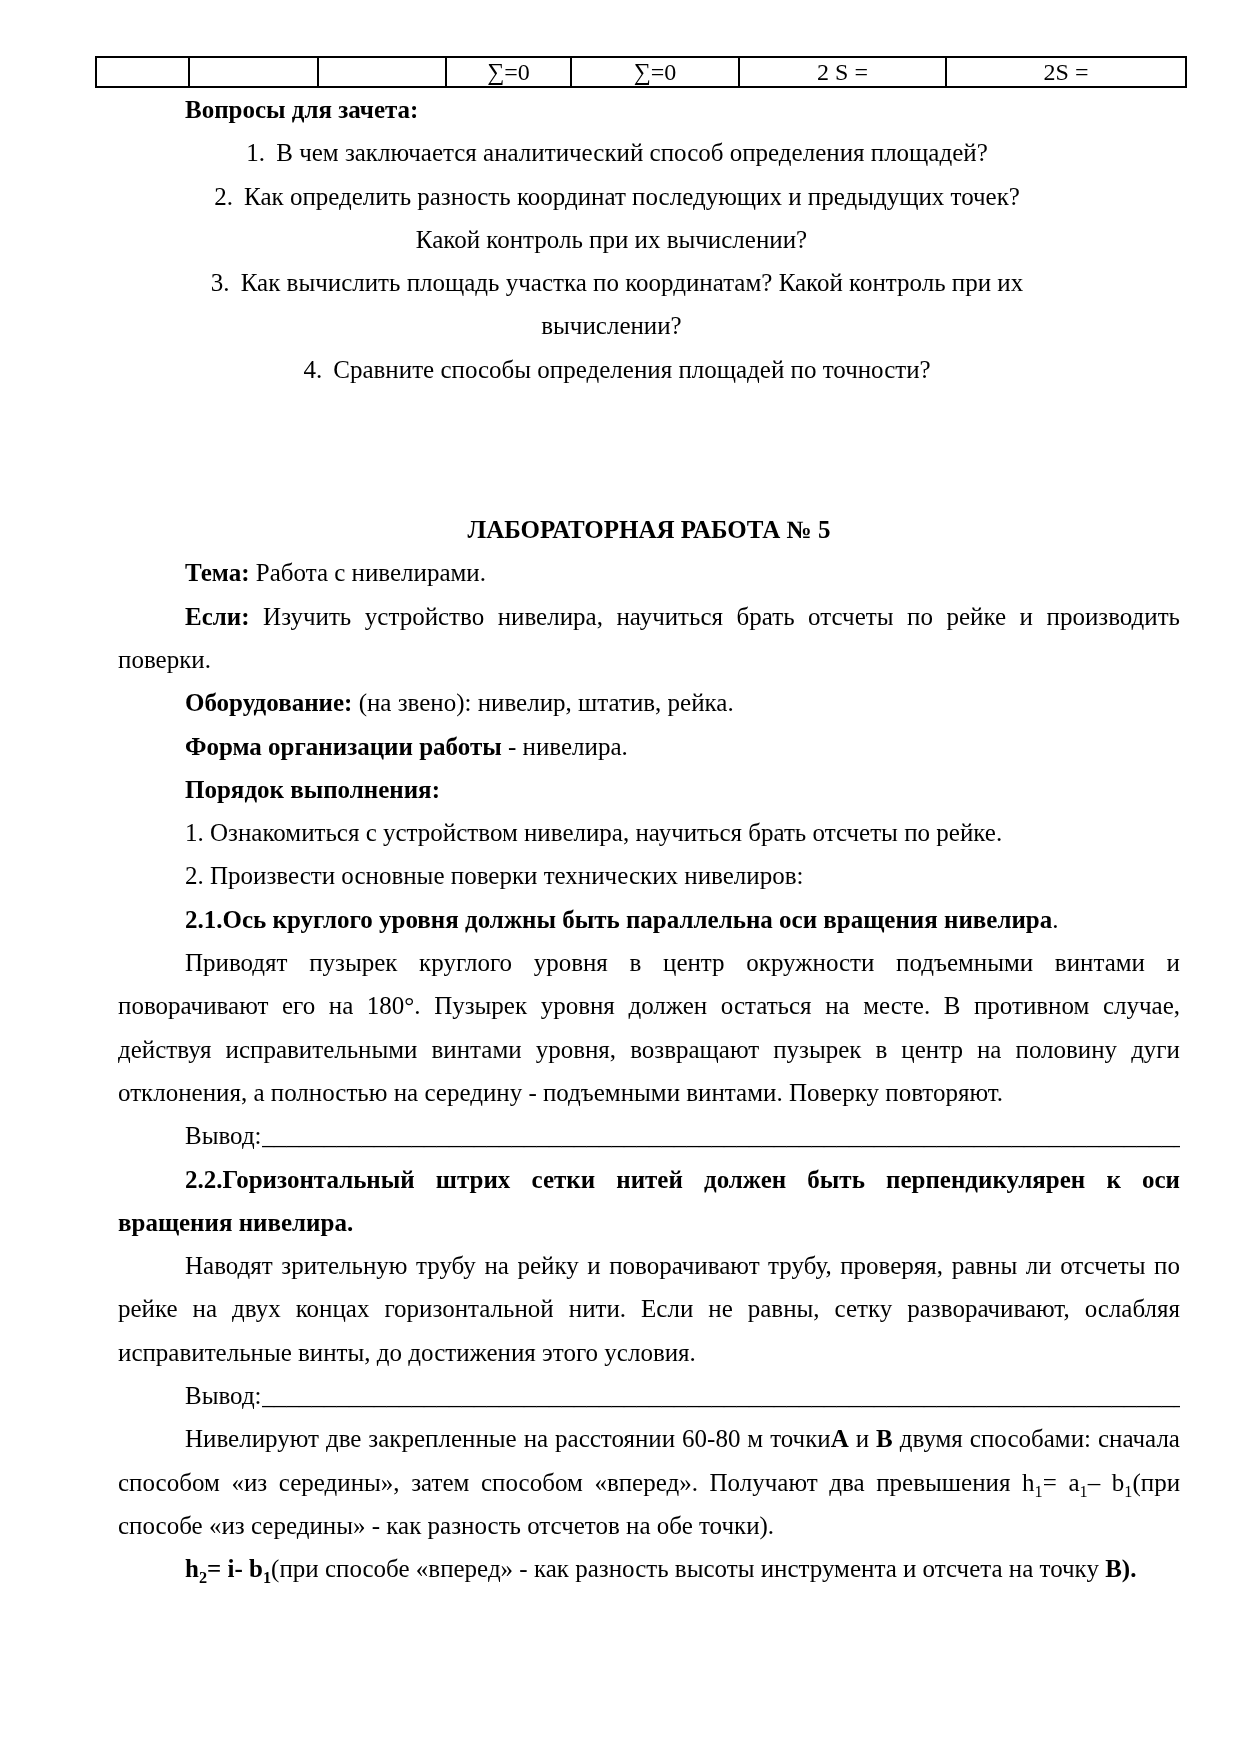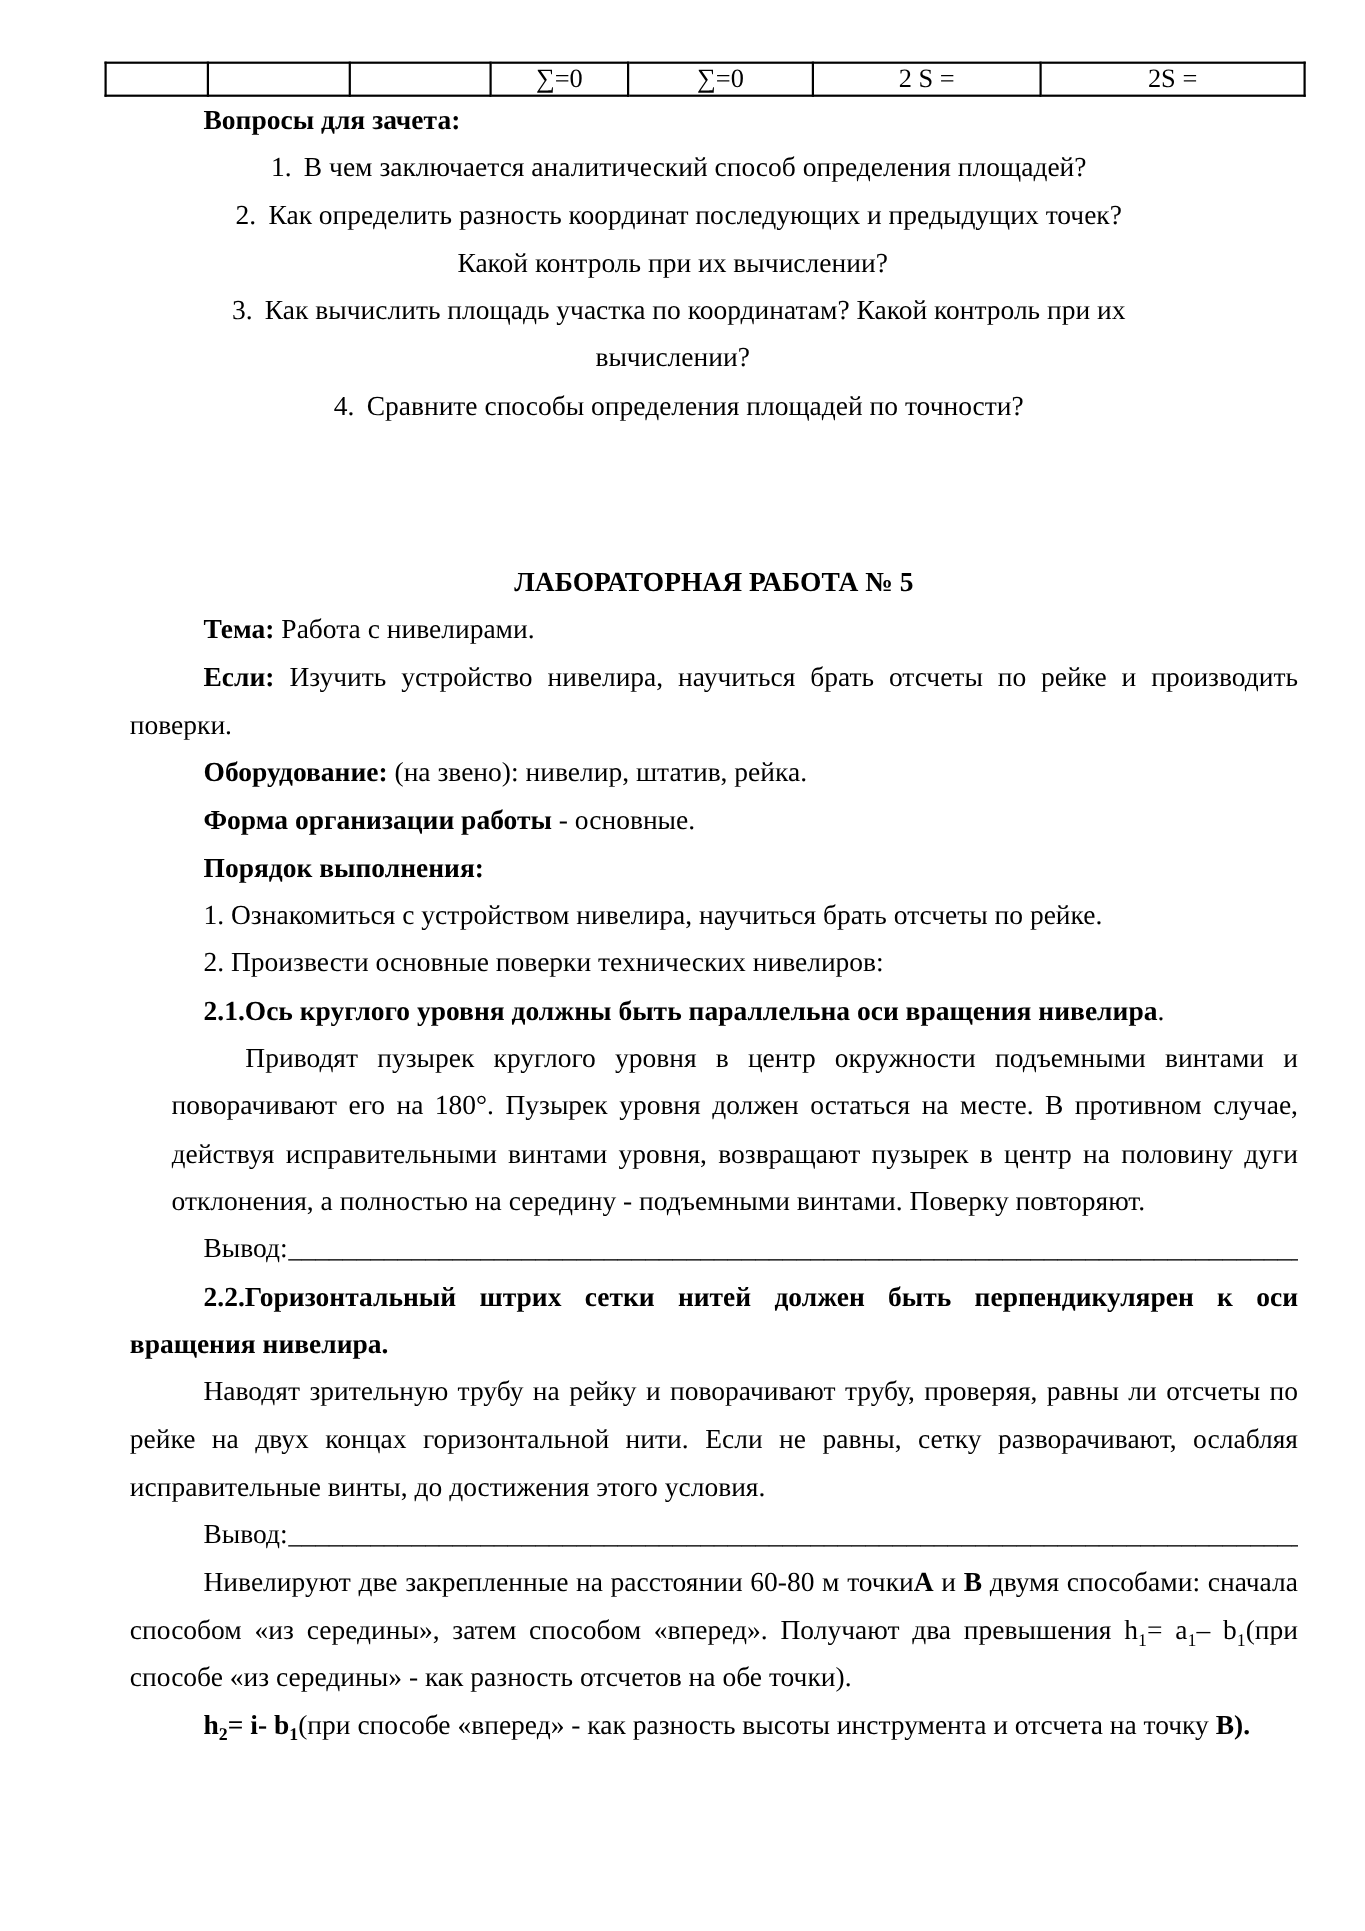--- a/index.html
+++ b/index.html
@@ -16,21 +16,21 @@
   table.sumtable td {
     border:2px solid #000; height:30px; padding:0 2px;
     text-align:center; vertical-align:middle;
     font-size:24px; line-height:26px; overflow:hidden; white-space:nowrap;
   }
   .doc { padding:0 61px 0 118px; }
   .line { line-height:var(--lh); overflow:hidden; }
   .l1 { height:calc(var(--lh) * 1); }
   .l2 { height:calc(var(--lh) * 2); }
   .l3 { height:calc(var(--lh) * 3); }
-  .l4 { height:calc(var(--lh) * 4);margin-left:38px; }
+  .l4 { height:calc(var(--lh) * 4); }
   .bold { font-weight:bold; }
   .para { text-align:justify; text-indent:67px; }
   .left { text-align:left; }
   .center { text-align:center; font-weight:bold; }
   .qheading { padding-left:67px; font-weight:bold; }
   .qitem { padding-left:75px; padding-right:150px; text-align:center; }
   .qnum { display:inline-block; width:41px; }
   .vyvod { display:flex; padding-left:67px; text-indent:0; }
   .vyvod .fill { flex:1 1 auto; overflow:hidden; white-space:nowrap; }
   .spacer { height:117px; }
@@ -83,21 +83,21 @@
       <span class="qnum">4.</span><span><span>Сравните способы определения площадей по точности?</span></span>
     </div>
 
     <div class="spacer"></div>
 
     <div class="line l1 center"><span class="bold">ЛАБОРАТОРНАЯ РАБОТА № 5</span></div>
 
     <div class="line l1 para left"><span class="bold">Тема:</span><span> Работа с нивелирами.</span></div>
     <div class="line l2 para"><span class="bold">Если:</span><span> Изучить устройство нивелира, научиться брать отсчеты по рейке и производить поверки.</span></div>
     <div class="line l1 para left"><span class="bold">Оборудование:</span><span> (на звено): нивелир, штатив, рейка.</span></div>
-    <div class="line l1 para left"><span class="bold">Форма организации работы</span><span> - основные.</span></div>
+    <div class="line l1 para left"><span class="bold">Форма организации работы</span><span> - нивелира.</span></div>
     <div class="line l1 para left"><span class="bold">Порядок выполнения:</span></div>
     <div class="line l1 para left"><span>1. Ознакомиться с устройством нивелира, научиться брать отсчеты по рейке.</span></div>
     <div class="line l1 para left"><span>2. Произвести основные поверки технических нивелиров:</span></div>
 
     <div class="line l1 para left"><span class="bold">2.1.Ось круглого уровня должны быть параллельна оси вращения нивелира</span><span>.</span></div>
     <div class="line l4 para"><span>Приводят пузырек круглого уровня в центр окружности подъемными винтами и поворачивают его на 180°. Пузырек уровня должен остаться на месте. В противном случае, действуя исправительными винтами уровня, возвращают пузырек в центр на половину дуги отклонения, а полностью на середину - подъемными винтами. Поверку повторяют.</span></div>
 
     <div class="line l1 vyvod">
       <span>Вывод:</span>
         <span class="fill">________________________________________________________________________________</span>

